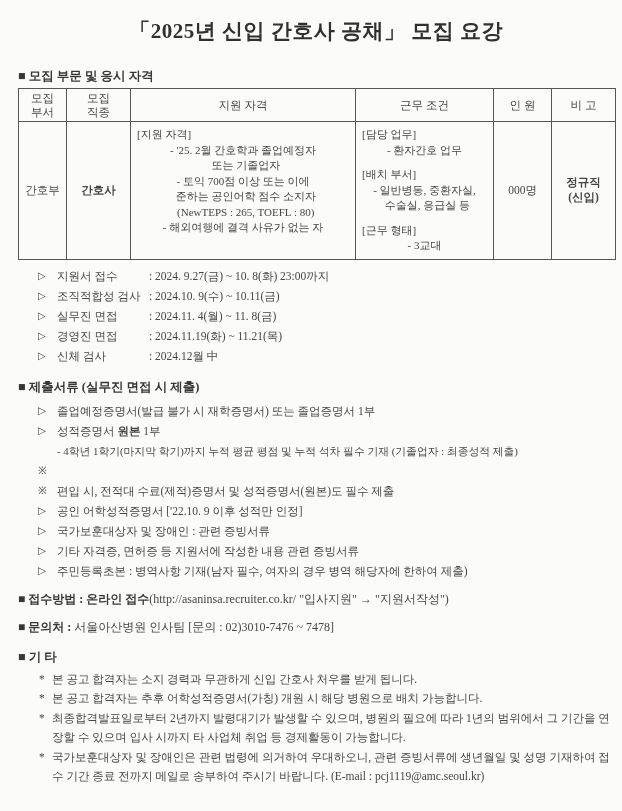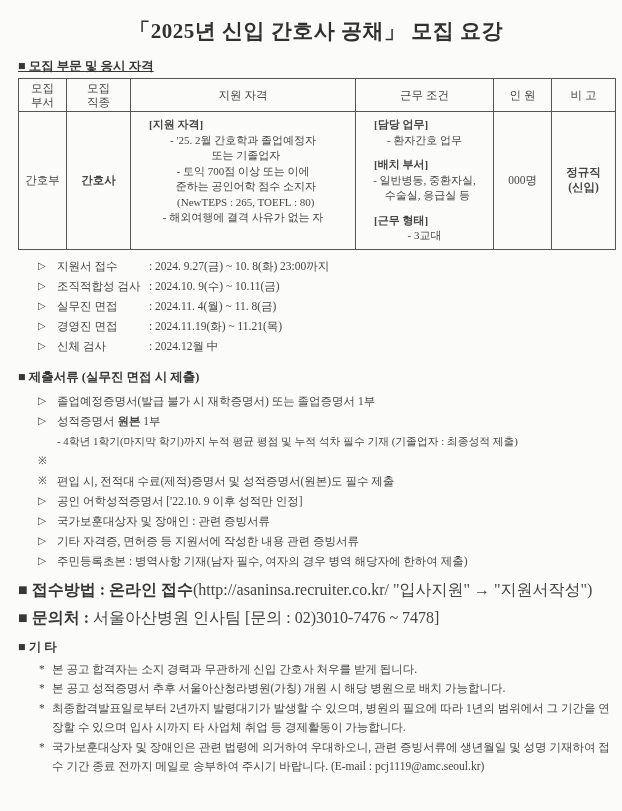--- a/index.html
+++ b/index.html
@@ -20,21 +20,21 @@
     line-height: 30px;
     margin-top: 6px;
   }
 
   .sec-heading {
     font-size: 12.5px;
     font-weight: bold;
     color: #373737;
     line-height: 17px;
   }
-  .mt-sec1 { margin-top: 12px; text-decoration: underline; }
+  .mt-sec1 { margin-top: 22px; }
   .mt-sec  { margin-top: 13px; }
 
   
   table.recruit {
     border-collapse: collapse;
     table-layout: fixed;
     width: 597px;
     margin-top: 3px;
   }
   table.recruit th, table.recruit td {
@@ -55,42 +55,42 @@
     vertical-align: middle;
     font-size: 11.5px;
   }
   .cell-job { font-weight: bold; }
   .cell-block {
     vertical-align: top;
     padding: 5px 6px;
     font-size: 11px;
     line-height: 15.5px;
   }
-  .block-label { font-weight: bold; display: block; margin-left: 12px; }
+  .block-label { font-weight: normal; display: block; }
   .pre { white-space: pre-wrap; display: block; text-align: center; }
   .cond-block + .cond-block { margin-top: 9px; }
   .cell-note {
     font-weight: bold;
     white-space: pre-line;
     line-height: 15px;
   }
 
   
   .sched-list { margin: 6px 0 0 20px; }
   .sched-item { display: flex; font-size: 11.5px; line-height: 20px; white-space: nowrap; }
   .sched-marker { width: 19px; flex: none; font-size: 10px; }
   .sched-label { width: 92px; flex: none; }
 
   .doc-list { margin: 5px 0 0 20px; }
   .doc-item { display: flex; font-size: 11.5px; line-height: 20px; white-space: nowrap; }
   .doc-marker { width: 19px; flex: none; font-size: 10.5px; }
   .doc-item .bold { font-weight: bold; }
   .doc-item.sub { font-size: 10.8px; }
 
-  .inline-line { font-size: 16px; line-height: 17px; white-space: nowrap; }
+  .inline-line { font-size: 12px; line-height: 17px; white-space: nowrap; }
   .mt-apply { margin-top: 10px; }
   .mt-contact { margin-top: 11px; }
   .inline-label { font-weight: bold; color: #373737; }
 
   .misc-list { margin: 4px 0 0 20px; }
   .misc-item {
     position: relative;
     padding-left: 14px;
     font-size: 11.5px;
     line-height: 19.5px;
@@ -237,21 +237,21 @@
   </div>
 
   <div class="sec-heading mt-sec">■ 기  타</div>
   <div class="misc-list">
     <div class="misc-item">
       <span class="misc-marker">*</span>
       <span>본 공고 합격자는 소지 경력과 무관하게 신입 간호사 처우를 받게 됩니다.</span>
     </div>
     <div class="misc-item">
       <span class="misc-marker">*</span>
-      <span>본 공고 성적증명서 추후 서울아산청라병원(가칭) 개원 시 해당 병원으로 배치 가능합니다.</span>
+      <span>본 공고 합격자는 추후 어학성적증명서(가칭) 개원 시 해당 병원으로 배치 가능합니다.</span>
     </div>
     <div class="misc-item">
       <span class="misc-marker">*</span>
       <span>최종합격발표일로부터 2년까지 발령대기가 발생할 수 있으며, 병원의 필요에 따라 1년의 범위에서 그 기간을 연장할 수 있으며 입사 시까지 타 사업체 취업 등 경제활동이 가능합니다.</span>
     </div>
     <div class="misc-item">
       <span class="misc-marker">*</span>
       <span>국가보훈대상자 및 장애인은 관련 법령에 의거하여 우대하오니, 관련 증빙서류에 생년월일 및 성명 기재하여 접수 기간 종료 전까지 메일로 송부하여 주시기 바랍니다. (E-mail : pcj1119@amc.seoul.kr)</span>
     </div>
 

